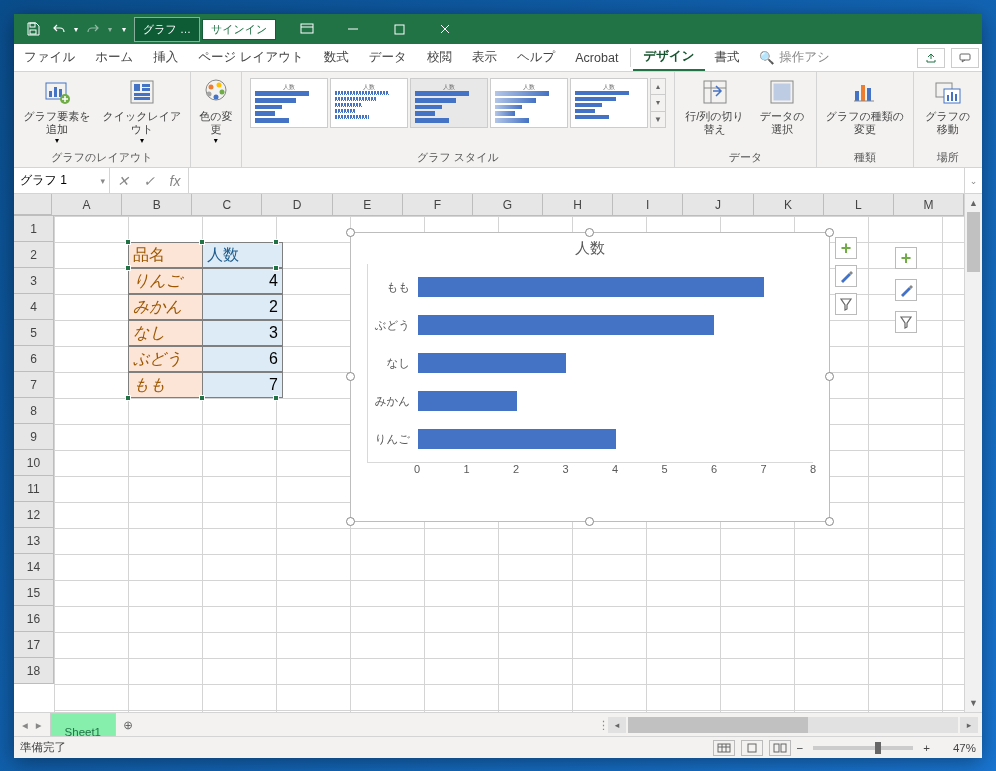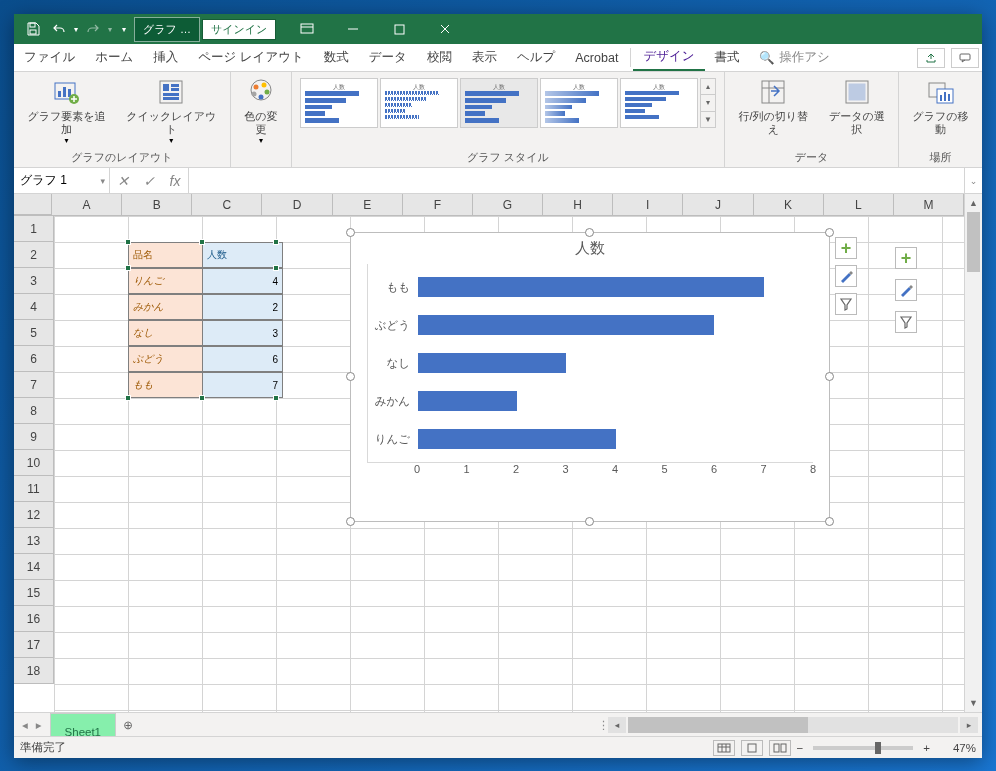--- a/index.html
+++ b/index.html
@@ -14,21 +14,21 @@
 .title-center { flex: 1; text-align: center; font-size: 13px; }
 .title-right { display: flex; align-items: center; gap: 0; }
 .title-right .badge { background: #0d5c36; padding: 4px 8px; font-size: 11px; border: 1px solid rgba(255,255,255,0.5); margin-right: 2px;}
 .title-right .signin { background: #fff; color: #217346; padding: 2px 8px; font-size: 11px; border: 1px solid #165c36; margin-right: 8px;}
 .winbtn { width: 46px; height: 30px; display: flex; align-items: center; justify-content: center; cursor: pointer; }
 .winbtn svg { stroke: #fff; fill: none; }
 
 
 .ribbon-tabs { height: 28px; background: #fff; border-bottom: 1px solid #d4d4d4; display: flex; align-items: stretch; font-size: 12.5px; }
 .ribbon-tab { padding: 0 10px; display: flex; align-items: center; cursor: pointer; color: #444; }
-.ribbon-tab.active { background: #fff; color: #4c1d95; border-bottom: 2px solid #217346; font-weight: 400; }
+.ribbon-tab.active { background: #fff; color: #14532d; border-bottom: 2px solid #217346; font-weight: 700; }
 .ribbon-sep { width: 1px; background: #d4d4d4; margin: 4px 2px; }
 .ribbon-right { margin-left: auto; display: flex; align-items: center; }
 .ribbon-right .sharebox { width: 28px; height: 20px; border: 1px solid #ccc; margin: 0 3px; display:flex; align-items:center; justify-content:center;}
 
 
 .ribbon { height: 96px; background: #f3f2f1; border-bottom: 1px solid #d4d4d4; display: flex; font-size: 11px; }
 .rgroup { border-right: 1px solid #d4d4d4; display: flex; flex-direction: column; padding: 2px 4px 0 4px; }
 .rgroup .items { flex: 1; display: flex; align-items: flex-start; gap: 2px; }
 .rgroup .label { text-align: center; padding: 2px 0; color: #555; font-size: 11px; }
 .rbtn { display: flex; flex-direction: column; align-items: center; justify-content: flex-start; padding: 2px 4px; cursor: pointer; min-width: 38px; }
@@ -60,21 +60,21 @@
 
 .grid-area { flex: 1; display: flex; overflow: hidden; background:#fff; position:relative;}
 .grid-inner { flex:1; position:relative; }
 .col-headers { position:absolute; top:0; left:0; right:18px; height:22px; background:#e6e6e6; display:flex; border-bottom:1px solid #bdbdbd;}
 .corner { width:40px; background:#e6e6e6; border-right:1px solid #bdbdbd; border-bottom:1px solid #bdbdbd; }
 .col-h { width:74px; border-right:1px solid #bdbdbd; text-align:center; font-size:12px; color:#444; line-height:22px;}
 .row-headers { position:absolute; top:22px; left:0; width:40px; background:#e6e6e6; }
 .row-h { height:26px; border-bottom:1px solid #bdbdbd; border-right:1px solid #bdbdbd; text-align:center; font-size:12px; color:#444; line-height:26px;}
 .cells { position:absolute; top:22px; left:40px; right:18px; bottom:0; }
 .cell-grid-bg { position:absolute; inset:0; background-image: linear-gradient(#d4d4d4 1px, transparent 1px), linear-gradient(90deg, #d4d4d4 1px, transparent 1px); background-size: 74px 26px; }
-.cell { position:absolute; width:81px; height:26px; font-size:10px; padding:0 4px; display:flex; align-items:center; }
+.cell { position:absolute; width:81px; height:26px; font-size:16px; padding:0 4px; display:flex; align-items:center; }
 .cell.r { justify-content:flex-end; }
 .cell.hdr-item { background:#fce4d6; border:1px solid #7f7f7f; color:#9c5700;}
 .cell.hdr-val { background:#ddebf7; border:1px solid #7f7f7f; color:#1f5c8b;}
 .cell.data-item { background:#fce4d6; border:1px solid #7f7f7f; color:#9c5700; font-style:italic;}
 .cell.data-val { background:#ddebf7; border:1px solid #7f7f7f; }
 .sel-handle { position:absolute; width:6px; height:6px; background:#217346; border:1px solid #fff;}
 
 
 .chart-obj { position:absolute; background:#fff; border:1px solid #bdbdbd; }
 .chart-handle { position:absolute; width:9px; height:9px; background:#fff; border:1px solid #888; border-radius:50%;}
@@ -321,20 +321,36 @@
           <div class="ricon">
               <svg width="28" height="28">
                 <rect x="3" y="3" width="22" height="22" fill="none" stroke="#888"></rect>
                 <rect x="6" y="6" width="16" height="16" fill="#4472C4" opacity="0.3" stroke="#4472C4"></rect>
               </svg>
             </div>
           <div class="rlabel">データの選択</div>
         </div>
       </div>
       <div class="label">データ</div>
+    </div>
+    <div class="rgroup">
+      <div class="items">
+        <div class="rbtn">
+          <div class="ricon">
+              <svg width="30" height="30">
+                <rect x="5" y="14" width="4" height="10" fill="#4472C4"></rect>
+                <rect x="11" y="8" width="4" height="16" fill="#ED7D31"></rect>
+                <rect x="17" y="11" width="4" height="13" fill="#4472C4"></rect>
+                <path d="M4 24h20" stroke="#888"></path>
+              </svg>
+            </div>
+          <div class="rlabel">グラフの種類の変更</div>
+        </div>
+      </div>
+      <div class="label">種類</div>
     </div>
     <div class="rgroup" style="border-right:none;">
       <div class="items">
         <div class="rbtn">
           <div class="ricon">
               <svg width="30" height="30">
                 <rect x="3" y="6" width="16" height="14" fill="none" stroke="#888"></rect>
                 <rect x="11" y="12" width="16" height="14" fill="#fff" stroke="#4472C4"></rect>
                 <rect x="14" y="18" width="2" height="6" fill="#4472C4"></rect>
                 <rect x="18" y="15" width="2" height="9" fill="#4472C4"></rect>

